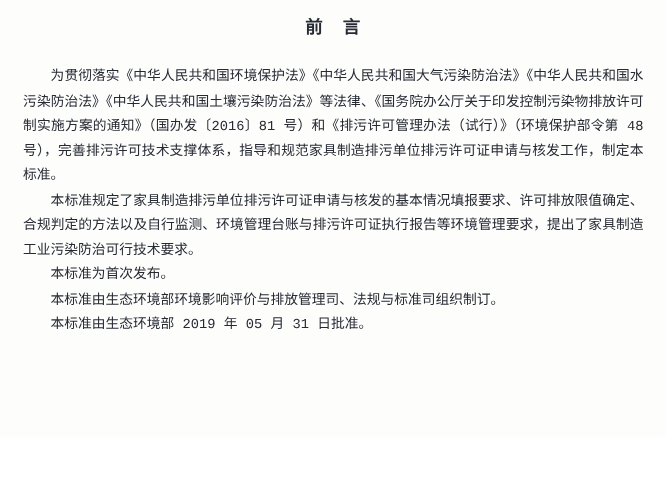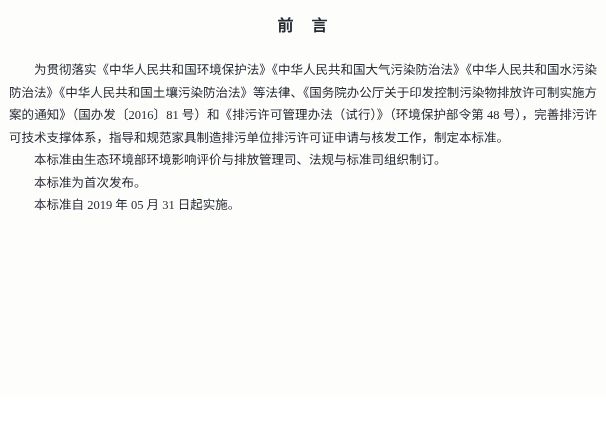--- a/index.html
+++ b/index.html
@@ -24,37 +24,39 @@
   .doc-title {
     margin: 15px 0 22px 0;
     text-align: center;
     font-size: 16px;
     font-weight: bold;
     line-height: 22px;
     letter-spacing: 1px;
     color: var(--text-color);
   }
   .doc-body {
-    padding: 0 9px;
+    padding: 0 21px;
+    font-family: Liberation Mono, monospace;
   }
   .doc-body p {
     margin: 0;
     font-size: 12.5px;
     line-height: 22.5px;
     text-align: justify;
     text-indent: 2em;
     word-break: break-all;
     color: var(--text-color);
   }
 </style>
 </head>
 <body>
 
 <div class="page">
   <h1 class="doc-title">前　言</h1>
 
   <div class="doc-body">
     <p>为贯彻落实《中华人民共和国环境保护法》《中华人民共和国大气污染防治法》《中华人民共和国水污染防治法》《中华人民共和国土壤污染防治法》等法律、《国务院办公厅关于印发控制污染物排放许可制实施方案的通知》（国办发〔2016〕81 号）和《排污许可管理办法（试行）》（环境保护部令第 48 号），完善排污许可技术支撑体系，指导和规范家具制造排污单位排污许可证申请与核发工作，制定本标准。</p>
+    <p>本标准规定了家具制造排污单位排污许可证申请与核发的基本情况填报要求、许可排放限值确定、合规判定的方法以及自行监测、环境管理台账与排污许可证执行报告等环境管理要求，提出了家具制造工业污染防治可行技术要求。</p>
+    <p>本标准为首次发布。</p>
     <p>本标准由生态环境部环境影响评价与排放管理司、法规与标准司组织制订。</p>
-    <p>本标准为首次发布。</p>
-    <p>本标准自 2019 年 05 月 31 日起实施。</p>
+    <p>本标准由生态环境部 2019 年 05 月 31 日批准。</p>
   </div>
 </div>
 
 </body></html>

